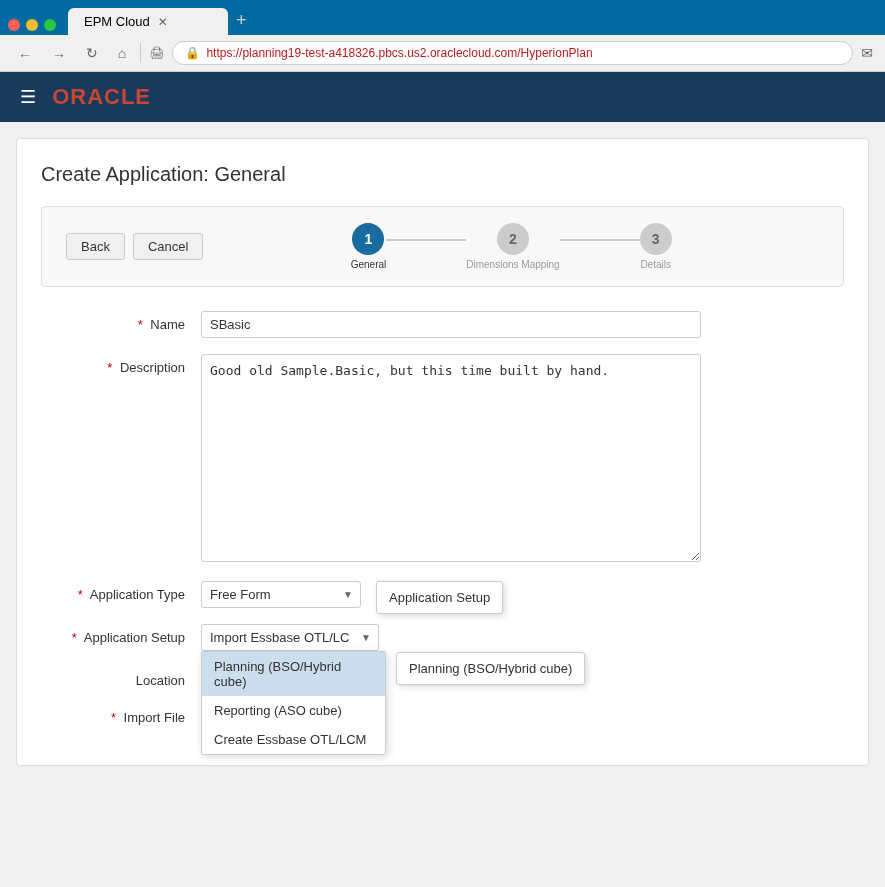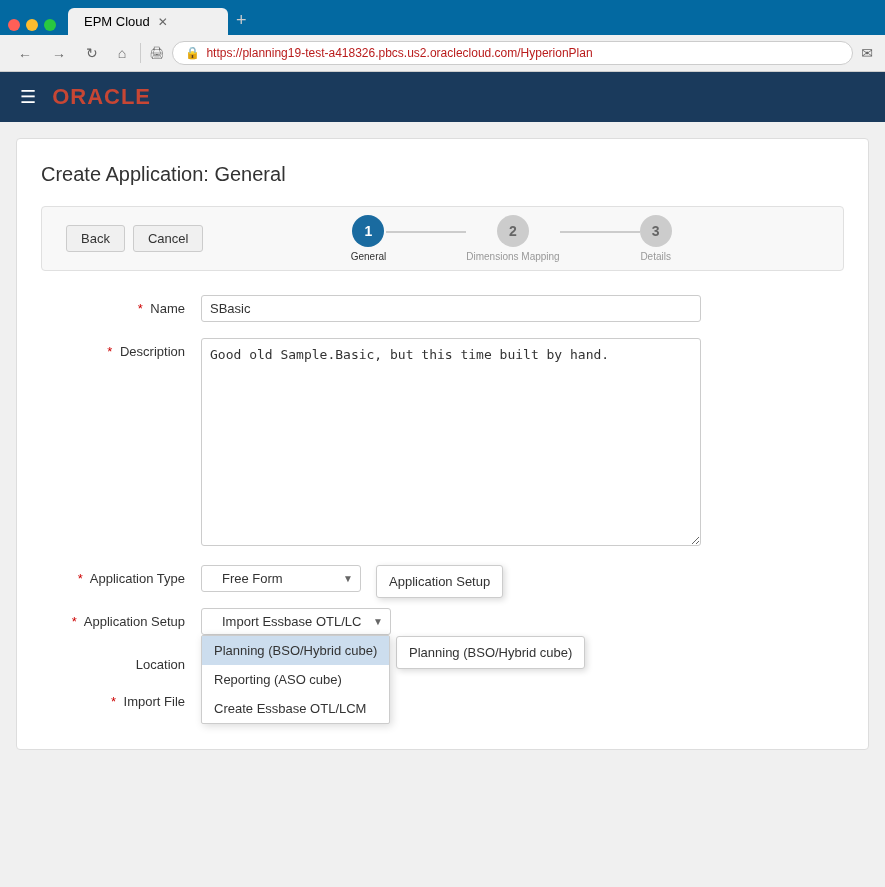--- a/index.html
+++ b/index.html
@@ -27,21 +27,21 @@
     .oracle-header { background: #1a3a5c; color: white; padding: 12px 20px; display: flex; align-items: center; gap: 16px; }
     .hamburger { font-size: 18px; cursor: pointer; }
     .oracle-logo { font-size: 22px; font-weight: 700; color: #e8e8e8; letter-spacing: 1px; }
     .oracle-logo span { color: #c74634; }
 
     
     .main-content { background: white; margin: 16px; border: 1px solid #ddd; border-radius: 4px; padding: 24px; }
     .page-title { font-size: 20px; font-weight: 400; color: #333; margin-bottom: 20px; }
 
     
-    .wizard-container { background: #f8f8f8; border: 1px solid #e0e0e0; border-radius: 4px; padding: 8px 24px; margin-bottom: 24px; display: flex; align-items: center; justify-content: space-between; }
+    .wizard-container { background: #f8f8f8; border: 1px solid #e0e0e0; border-radius: 4px; padding: 16px 24px; margin-bottom: 24px; display: flex; align-items: center; justify-content: space-between; }
     .wizard-nav-btns { display: flex; gap: 8px; }
     .wizard-btn { padding: 5px 14px; border: 1px solid #ccc; background: #f0f0f0; cursor: pointer; border-radius: 3px; font-size: 13px; color: #333; }
     .wizard-steps { display: flex; align-items: center; gap: 0; flex: 1; justify-content: center; }
     .wizard-step { display: flex; flex-direction: column; align-items: center; gap: 4px; position: relative; }
     .step-circle { width: 32px; height: 32px; border-radius: 50%; display: flex; align-items: center; justify-content: center; font-size: 14px; font-weight: 600; }
     .step-active { background: #1a6ba0; color: white; }
     .step-inactive { background: #ccc; color: #666; }
     .step-label { font-size: 10px; color: #333; white-space: nowrap; }
     .step-label-inactive { color: #999; }
     .step-line { width: 80px; height: 2px; background: #ccc; align-self: flex-start; margin-top: 16px; }
@@ -49,21 +49,21 @@
     
     .form-row { display: flex; align-items: flex-start; margin-bottom: 16px; }
     .form-label { width: 160px; text-align: right; padding-right: 16px; padding-top: 6px; font-size: 13px; color: #333; flex-shrink: 0; }
     .required { color: #c00; margin-right: 4px; }
     .form-input { flex: 1; max-width: 500px; }
     .text-input { width: 100%; padding: 5px 8px; border: 1px solid #ccc; border-radius: 3px; font-size: 13px; color: #333; }
     .textarea-input { width: 100%; padding: 8px; border: 1px solid #ccc; border-radius: 3px; font-size: 13px; color: #333; resize: vertical; height: 208px; }
 
     
     .select-wrapper { position: relative; display: inline-flex; align-items: center; }
-    .select-input { padding: 5px 28px 5px 20px; border: 1px solid #ccc; border-radius: 3px; font-size: 13px; color: #333; background: #fff; appearance: none; cursor: pointer; min-width: 160px; }
+    .select-input { padding: 5px 28px 5px 8px; border: 1px solid #ccc; border-radius: 3px; font-size: 13px; color: #333; background: #fff; appearance: none; cursor: pointer; min-width: 160px; }
     .select-arrow { position: absolute; right: 8px; pointer-events: none; color: #666; font-size: 10px; }
 
     
     .tooltip-popup { background: white; border: 1px solid #ccc; border-radius: 3px; padding: 8px 12px; box-shadow: 2px 2px 6px rgba(0,0,0,0.15); position: absolute; font-size: 13px; color: #333; white-space: nowrap; z-index: 100; }
 
     
     .dropdown-menu { background: white; border: 1px solid #ccc; border-radius: 2px; box-shadow: 2px 2px 8px rgba(0,0,0,0.15); position: absolute; z-index: 200; min-width: 160px; }
     .dropdown-item { padding: 7px 12px; font-size: 13px; cursor: pointer; color: #333; }
     .dropdown-item:hover, .dropdown-item-selected { background: #e8f0f8; }
     .dropdown-item-selected { background: #cde; }

